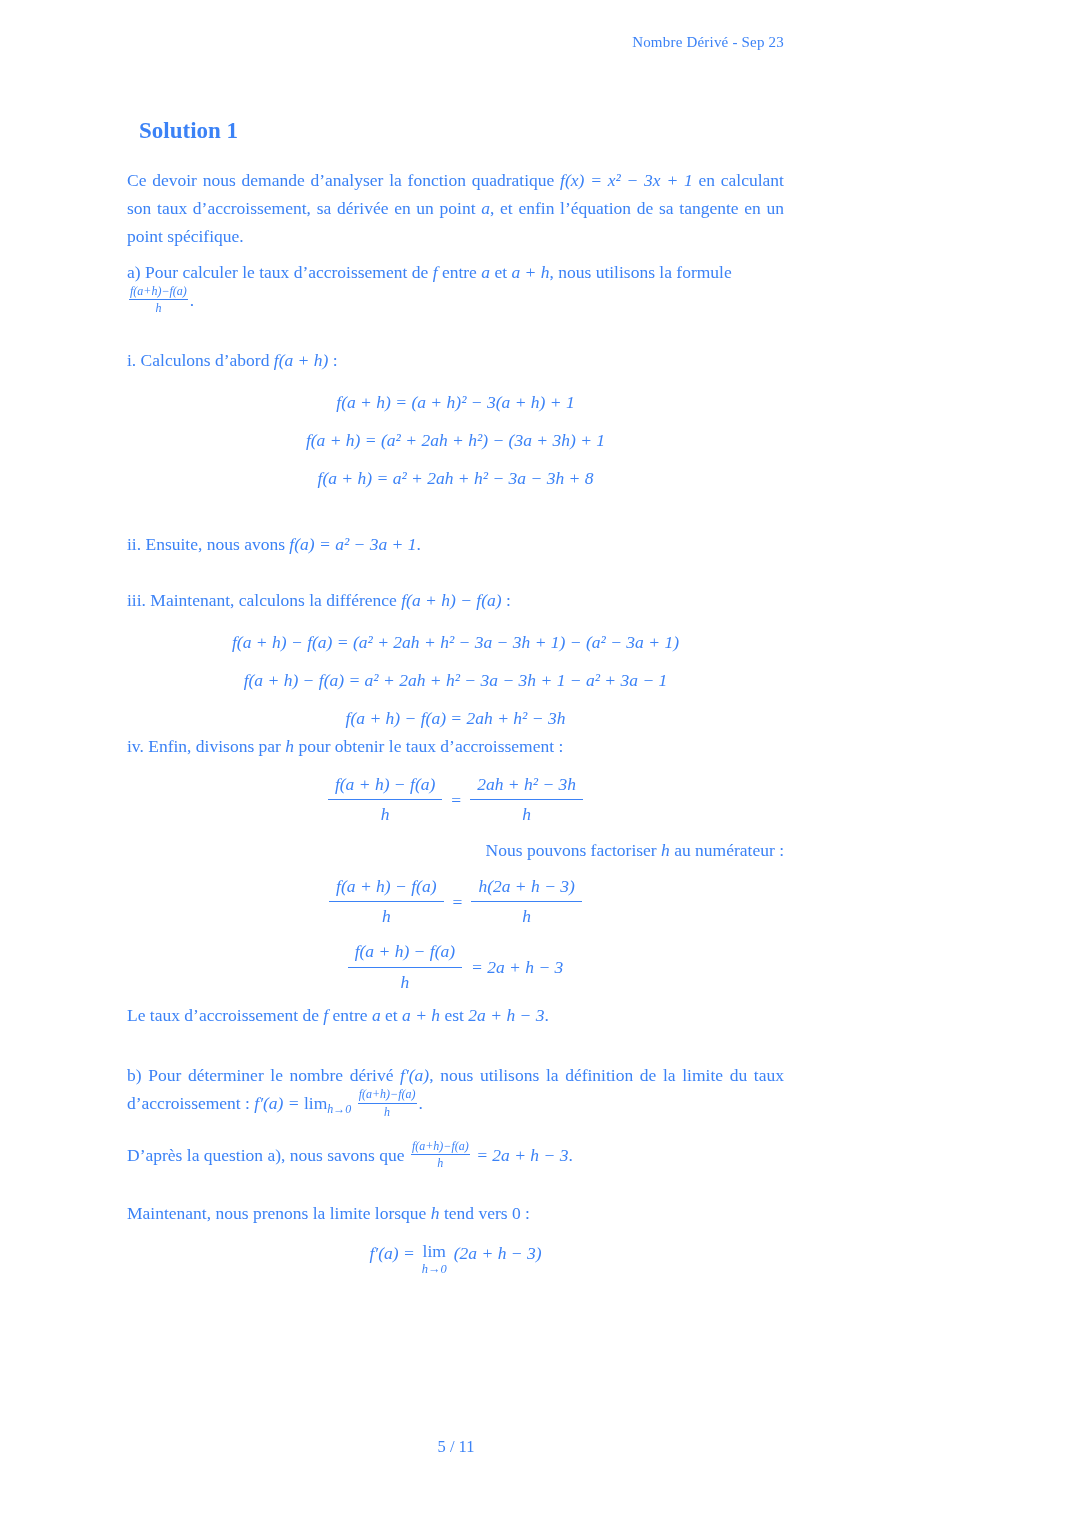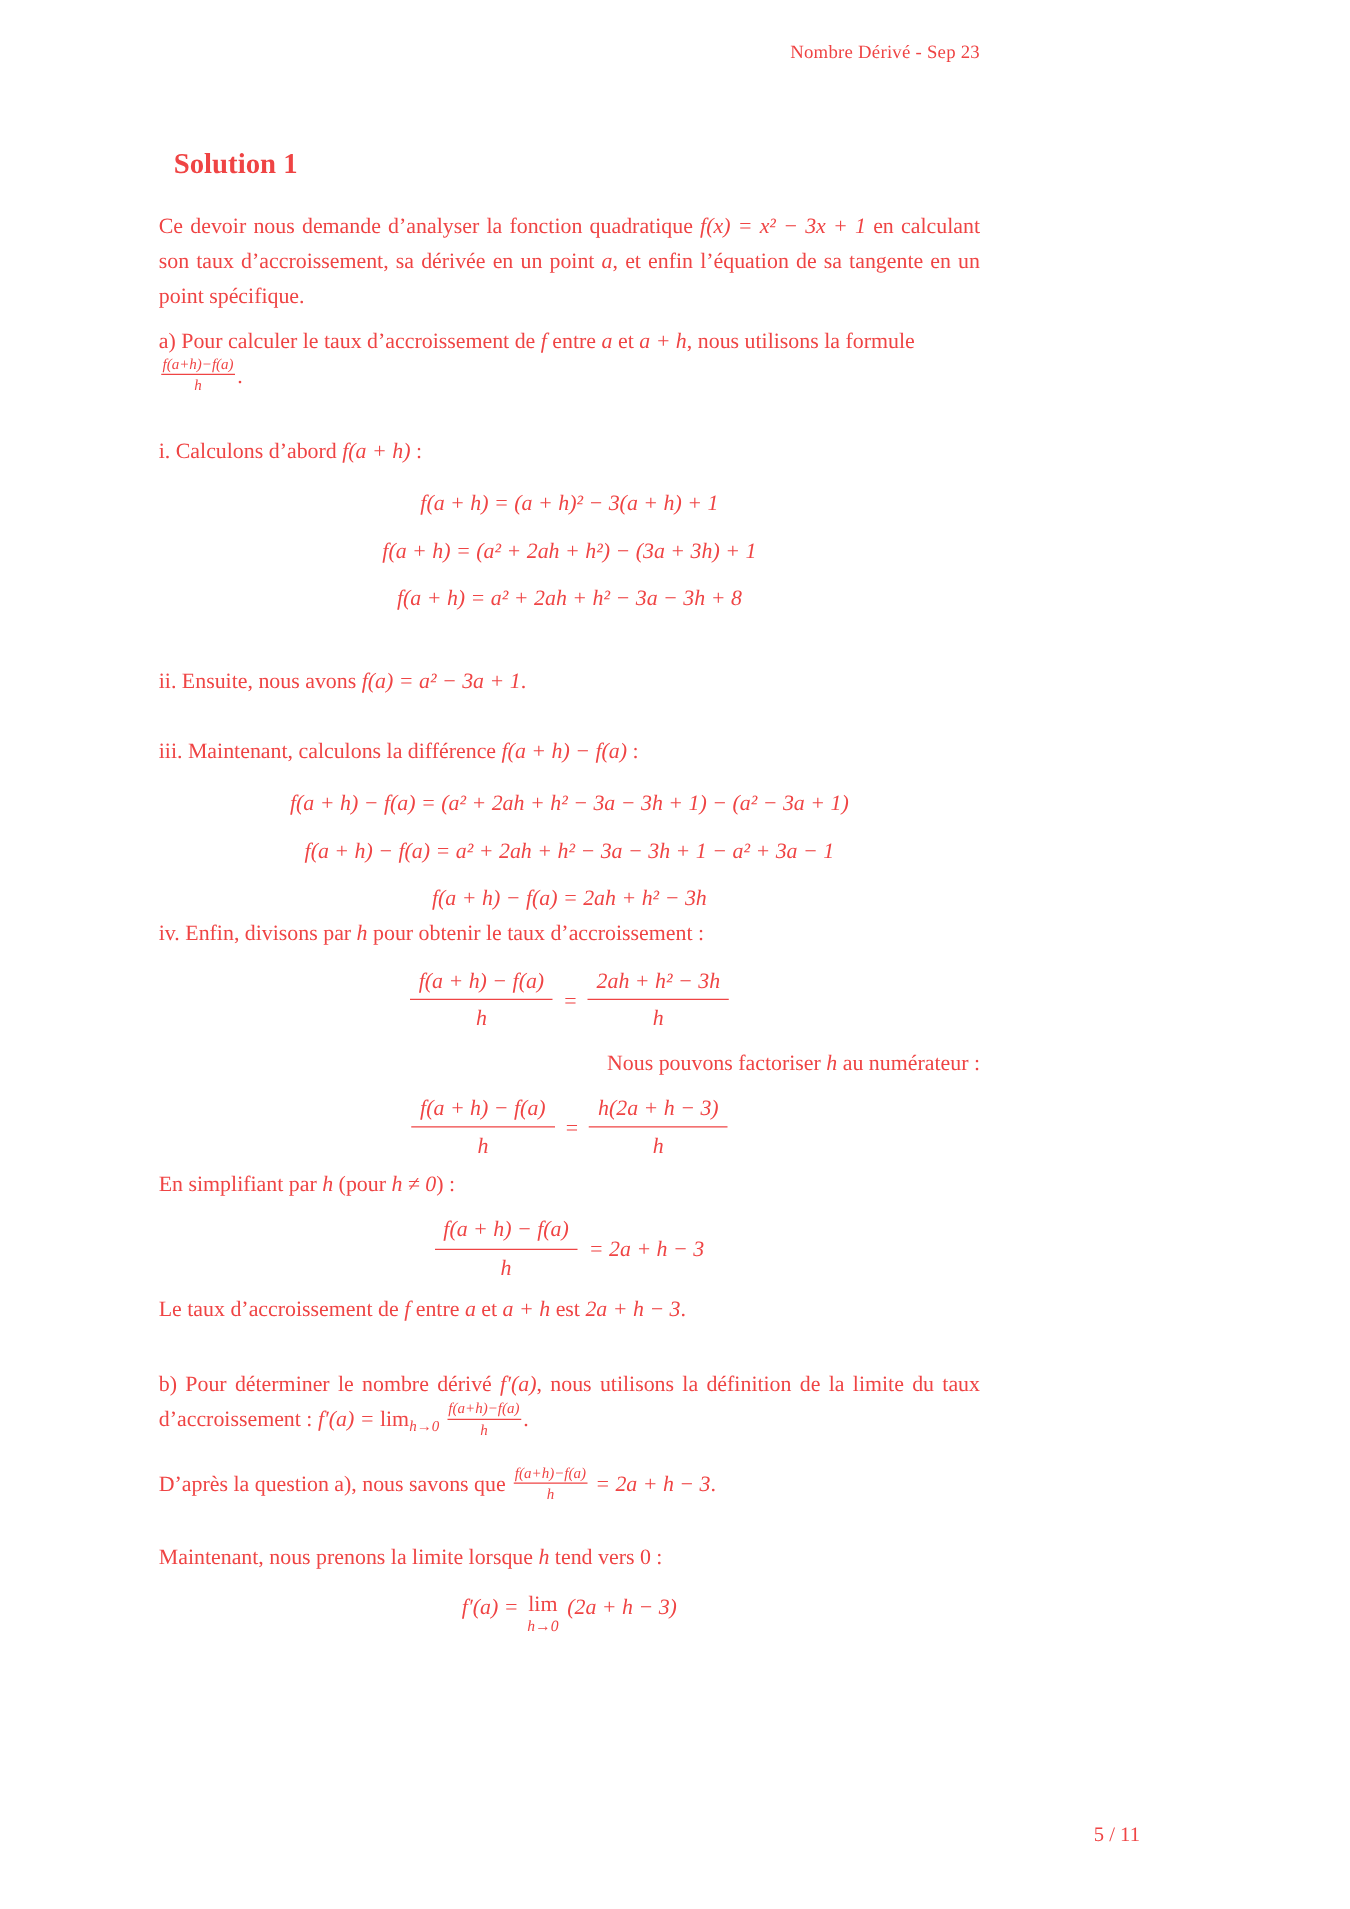--- a/index.html
+++ b/index.html
@@ -1,21 +1,21 @@
 <!DOCTYPE html>
 <html lang="fr"><head>
 <meta charset="utf-8">
 <style>
   html, body { margin: 0; padding: 0; background: #ffffff; }
   .page {
     position: relative;
     width: 912px;
     height: 1527px;
     background: #ffffff;
-    color: #ef4444;
+    color: #3b82f6;
     font-family: "Liberation Serif", "DejaVu Serif", serif;
     overflow: hidden;
   }
   .header {
     position: absolute;
     top: 34px;
     right: 128px;
     font-size: 15px;
     letter-spacing: 0.2px;
   }
@@ -89,24 +89,24 @@
 
   sub.sub {
     font-size: 12px;
     font-style: italic;
     line-height: 0;
     vertical-align: -4px;
   }
 
   .footer {
     position: absolute;
-    bottom: 49px;
+    bottom: 70px;
     left: 0;
     width: 100%;
-    text-align: right;
+    text-align: center;
     font-size: 16.5px;
   }
 
   
   .b-intro { margin-top: 22px; }
   .b-parta { margin-top: 8px; }
   .b-stepi { margin-top: 28px; }
   .b-eq-first { margin-top: 14px; }
   .b-eq { margin-top: 10px; }
   .b-stepii { margin-top: 38px; }
@@ -188,21 +188,20 @@
         <span class="num math">f(a + h) − f(a)</span>
         <span class="den math">h</span>
       </span>
       <span class="eqsign">=</span>
       <span class="dfrac">
         <span class="num math">h(2a + h − 3)</span>
         <span class="den math">h</span>
       </span>
     </div>
 
-    <p class="para b-simplify"><span class="txt">En simplifiant par </span><span class="math">h</span><span class="txt"> (pour </span><span class="math">h ≠ 0</span><span class="txt">) :</span></p>
 
     <div class="equation frac-eq b-eqC">
       <span class="dfrac">
         <span class="num math">f(a + h) − f(a)</span>
         <span class="den math">h</span>
       </span>
       <span class="math">= 2a + h − 3</span>
     </div>
 
     <p class="para b-conclusion"><span class="txt">Le taux d’accroissement de </span><span class="math">f</span><span class="txt"> entre </span><span class="math">a</span><span class="txt"> et </span><span class="math">a + h</span><span class="txt"> est </span><span class="math">2a + h − 3</span><span class="txt">.</span></p>

